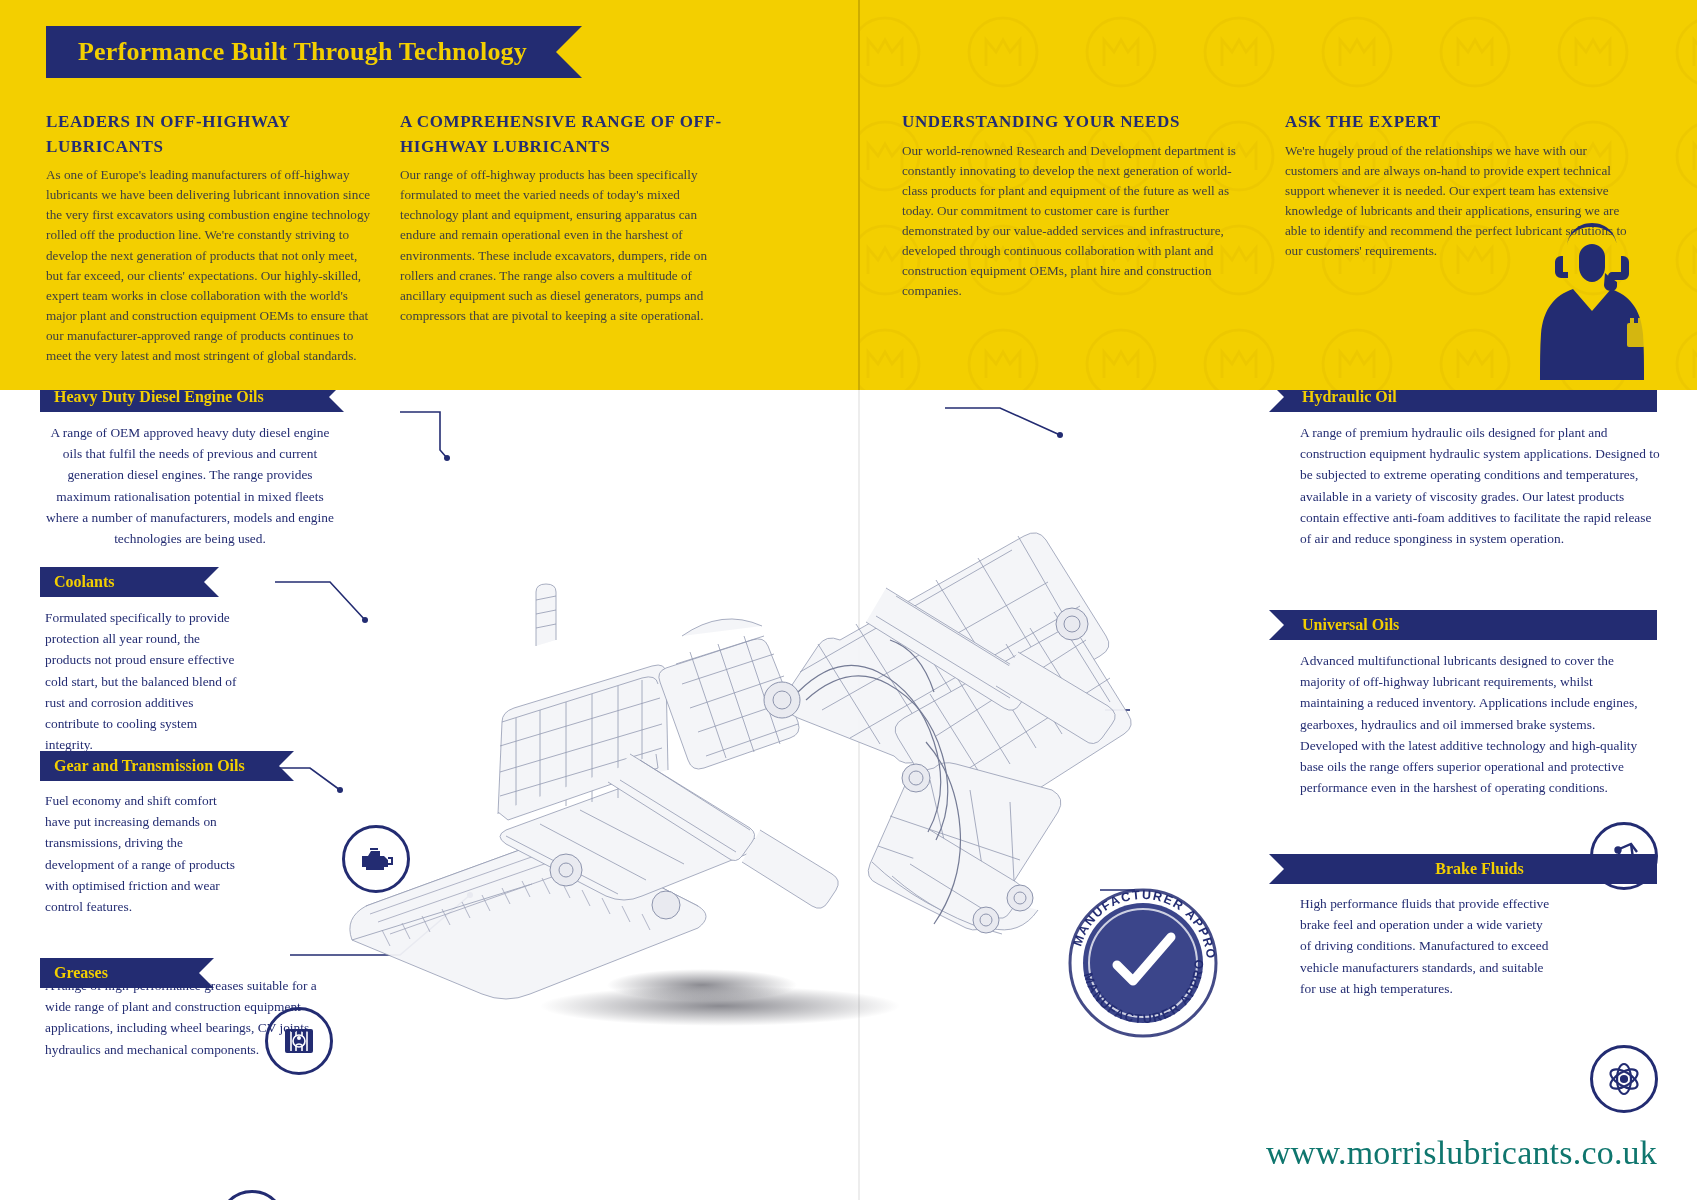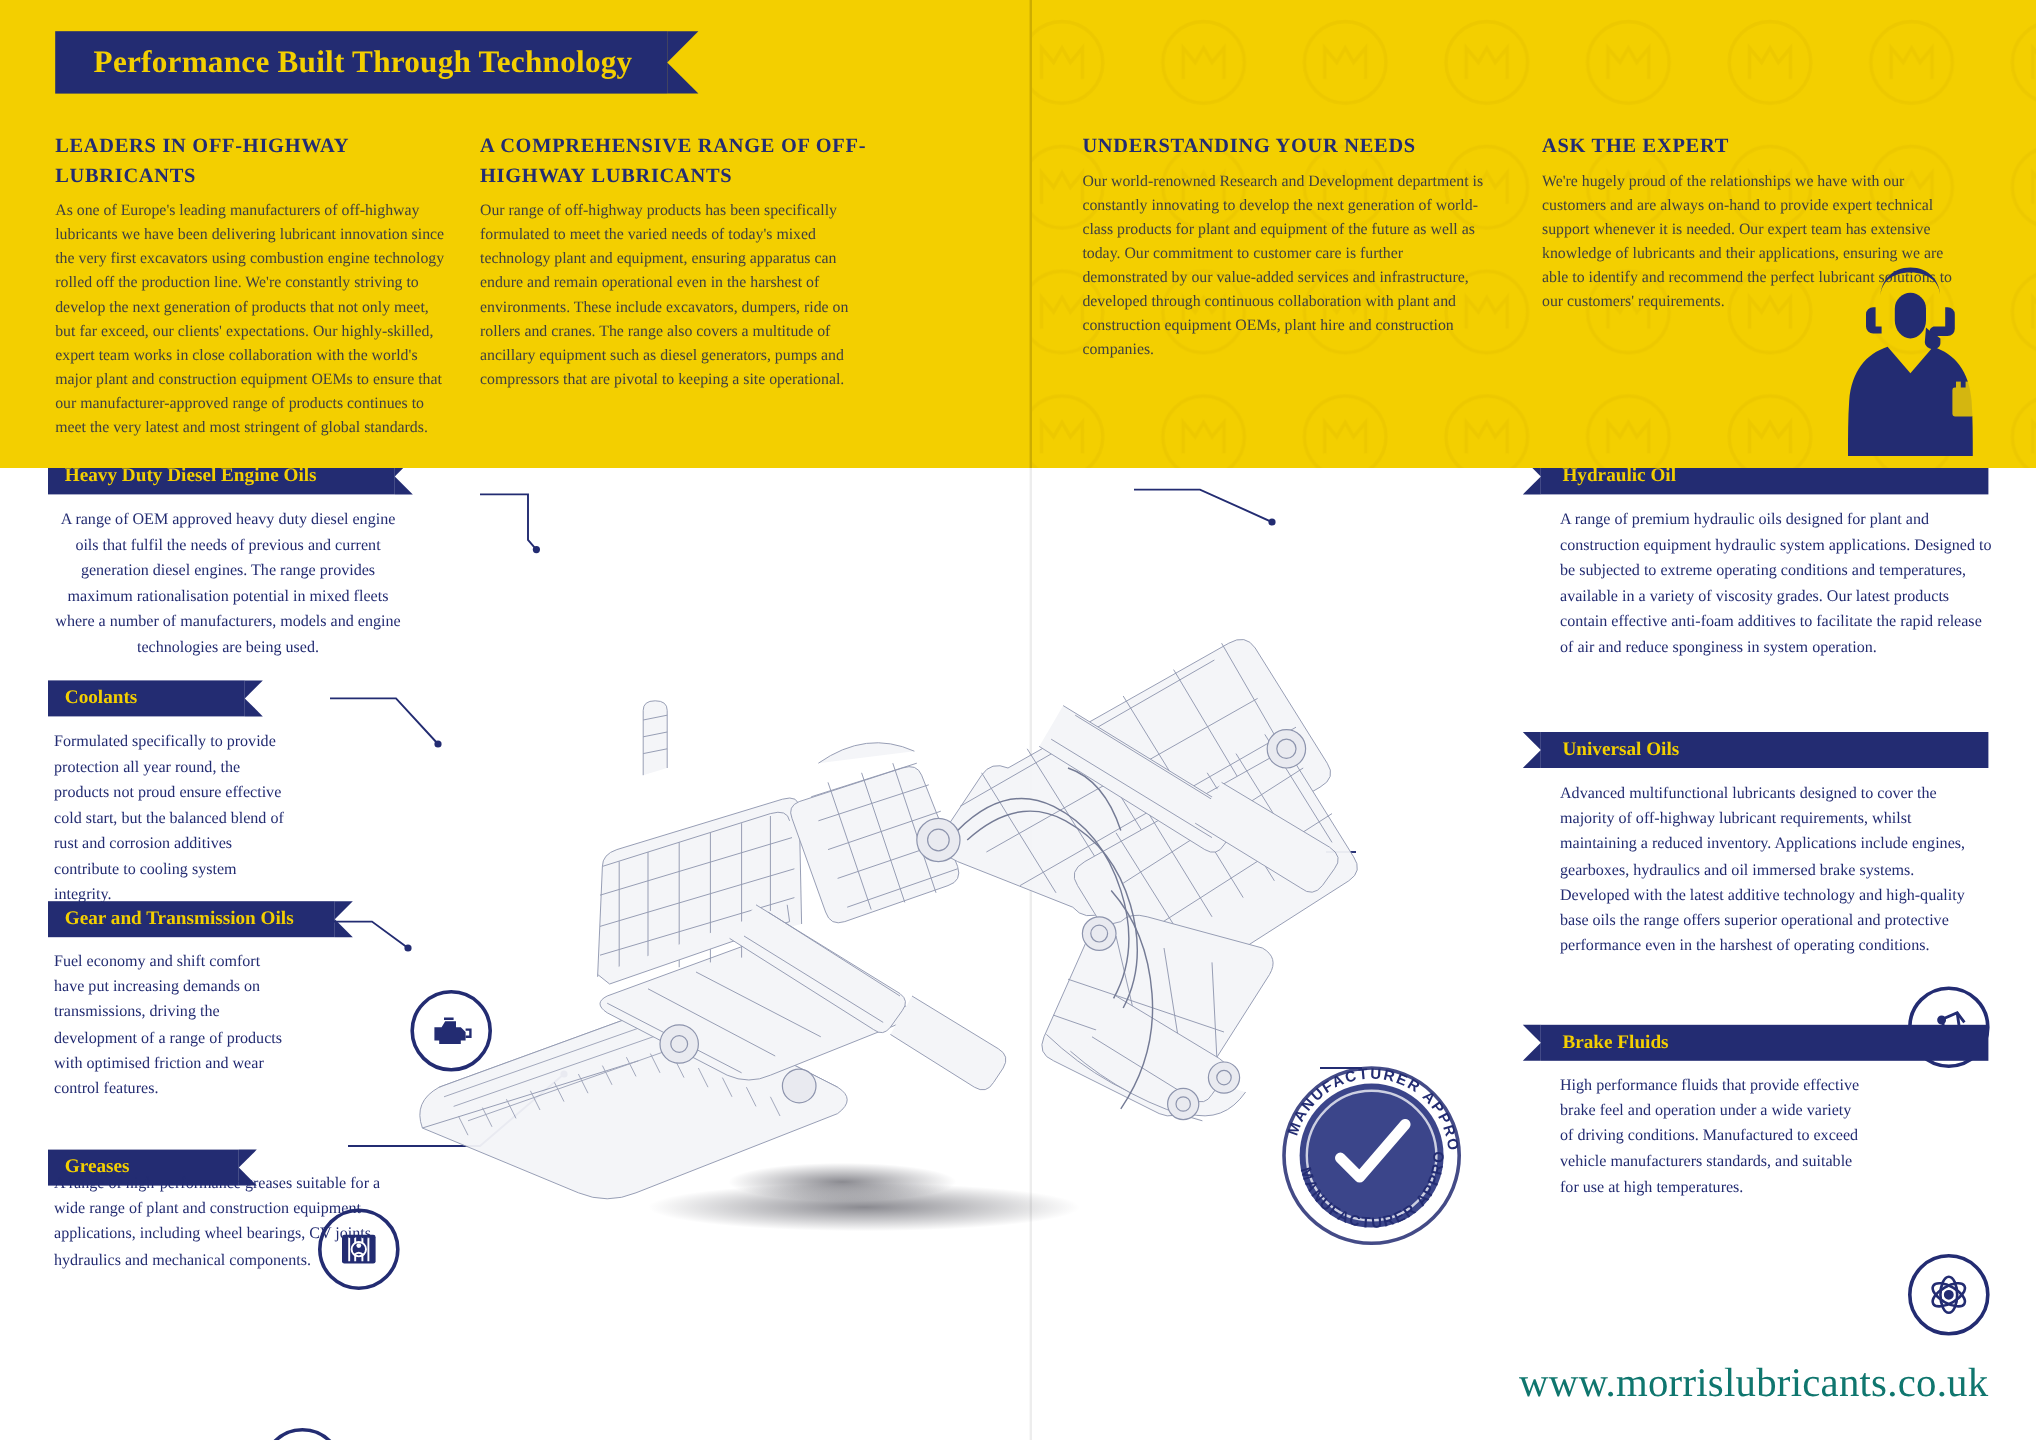--- a/index.html
+++ b/index.html
@@ -334,21 +334,21 @@
     <div class="body-text" style="left:1300px;top:260px;width:355px;">Advanced multifunctional lubricants designed to cover the majority of off-highway lubricant requirements, whilst maintaining a reduced inventory. Applications include engines, gearboxes, hydraulics and oil immersed brake systems. Developed with the latest additive technology and high-quality base oils the range offers superior operational and protective performance even in the harshest of operating conditions.</div>
     <div class="icon-circle" style="left:1590px;top:655px;">
       <svg width="36" height="36" viewBox="0 0 36 36" stroke="#232c72" stroke-width="2.2" fill="none">
         <ellipse cx="18" cy="18" rx="15" ry="7" transform="rotate(30 18 18)"></ellipse>
         <ellipse cx="18" cy="18" rx="15" ry="7" transform="rotate(-30 18 18)"></ellipse>
         <ellipse cx="18" cy="18" rx="15" ry="7" transform="rotate(90 18 18)"></ellipse>
         <circle cx="18" cy="18" r="3" fill="#232c72"></circle>
       </svg>
     </div>
 
-    <div class="ribbon right" style="left:1284px;top:464px;width:355px;">Brake Fluids</div>
+    <div class="ribbon right" style="left:1284px;top:464px;width:355px;text-align:center;">Brake Fluids</div>
     <div class="body-text" style="left:1300px;top:503px;width:255px;">High performance fluids that provide effective brake feel and operation under a wide variety of driving conditions. Manufactured to exceed vehicle manufacturers standards, and suitable for use at high temperatures.</div>
 
     <svg class="stamp" viewBox="0 0 175 175">
       <defs>
         <path id="arcTop" d="M24 88 a64 64 0 0 1 128 0"></path>
         <path id="arcBot" d="M28 88 a60 60 0 0 0 120 0"></path>
       </defs>
       <circle cx="88" cy="88" r="73" fill="none" stroke="#232c72" stroke-width="3" opacity=".85"></circle>
       <circle cx="88" cy="88" r="60" fill="#2a3580" opacity=".92"></circle>
       <circle cx="88" cy="88" r="54" fill="none" stroke="#fff" stroke-width="2" opacity=".75"></circle>

